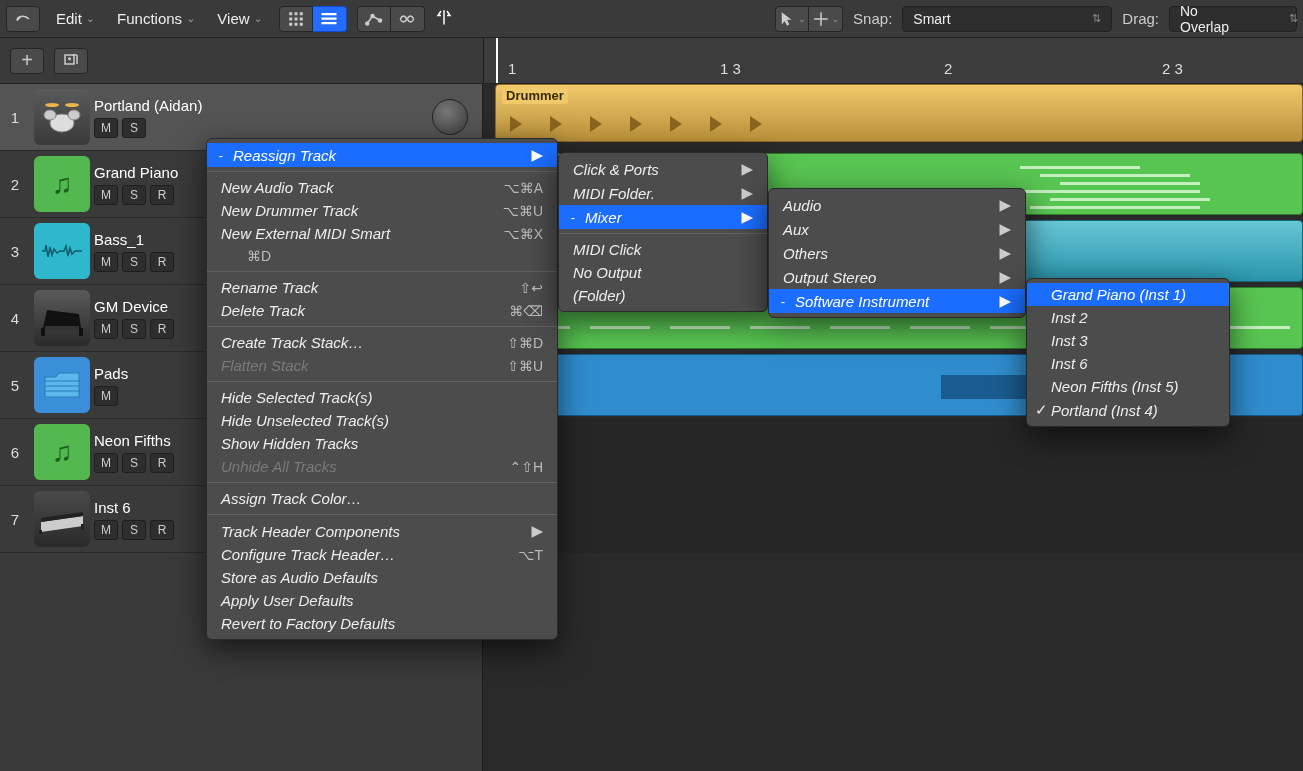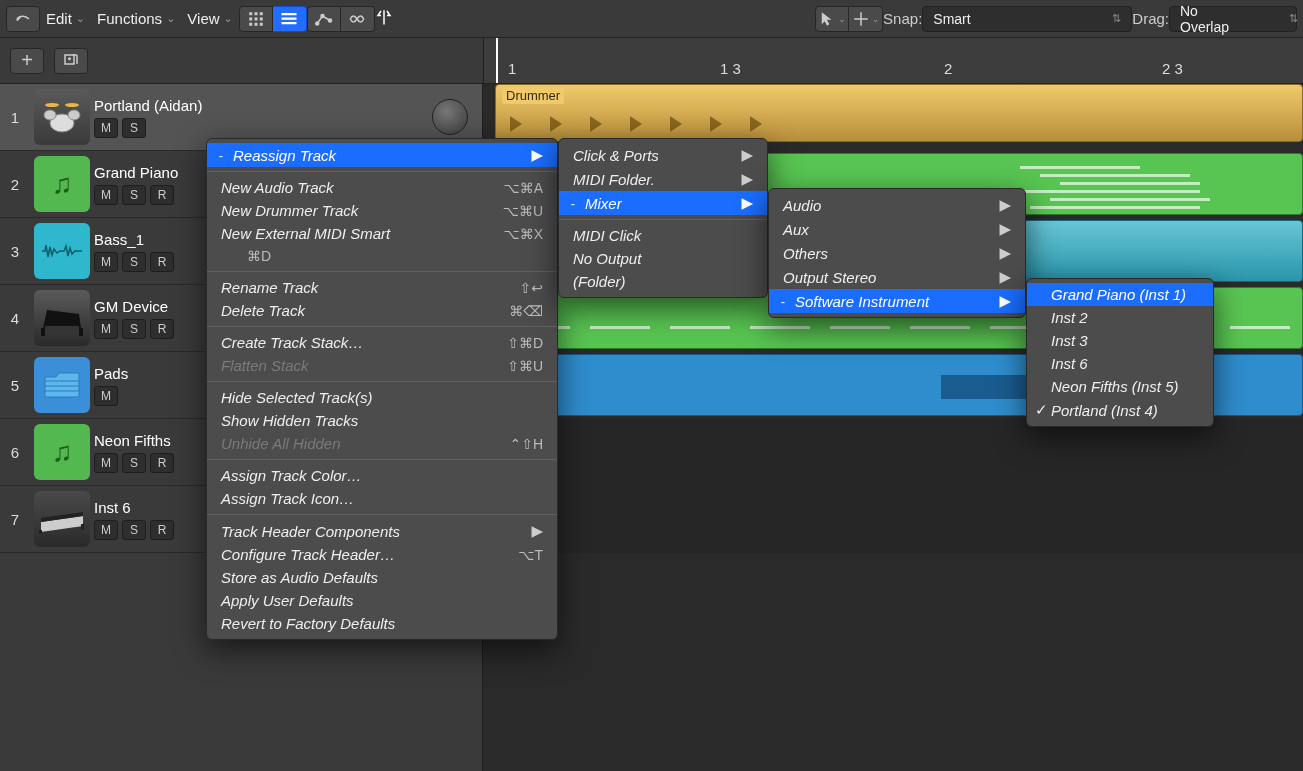--- a/index.html
+++ b/index.html
@@ -1,19 +1,19 @@
 <!DOCTYPE html>
 <html><head>
 <meta charset="utf-8">
 <style>
 * { margin: 0; padding: 0; box-sizing: border-box; font-family: -apple-system, "Helvetica Neue", Arial, sans-serif; }
 body { background: #1a1a1a; color: #ddd; width: 1303px; height: 771px; overflow: hidden; position: relative; font-size: 14px; user-select: none; }
 
 
-.toolbar { height: 38px; background: #3a3a3a; border-bottom: 1px solid #222; display: flex; align-items: center; padding: 0 6px; }
+.toolbar { height: 38px; background: #3a3a3a; border-bottom: 1px solid #222; display: flex; align-items: center; padding: 0 6px; gap: 10px; }
 .tb-btn-icon { width: 34px; height: 26px; background: #4a4a4a; border: 1px solid #262626; border-radius: 4px; display: flex; align-items: center; justify-content: center; color: #ccc; }
 .tb-menu { font-size: 15px; color: #eee; display: flex; align-items: center; gap: 4px; padding: 0 6px; height: 26px; }
 .tb-menu .chev { color: #999; font-size: 11px; }
 .segment { display: flex; }
 .segment .seg-btn { width: 34px; height: 26px; background: #4a4a4a; border: 1px solid #262626; display: flex; align-items: center; justify-content: center; color: #ccc; }
 .segment .seg-btn:first-child { border-radius: 4px 0 0 4px; }
 .segment .seg-btn:last-child { border-radius: 0 4px 4px 0; border-left: none; }
 .segment .seg-btn.on { background: #246cff; color: #fff; border-color: #104bcc; }
 .tb-spacer { flex: 1; }
 .snap-sel, .drag-sel { height: 26px; background: #2e2e2e; border: 1px solid #222; border-radius: 4px; display: flex; align-items: center; padding: 0 10px; color: #eee; gap: 30px; }
@@ -41,21 +41,21 @@
 .track-icon.keys { background: linear-gradient(#4a4a4a,#2a2a2a); color:#ddd; }
 .track-meta { flex:1; padding: 4px 0; }
 .track-name { color: #fff; font-size: 15px; margin-bottom: 4px; }
 .msr { display: flex; gap: 4px; }
 .msr .b { width: 24px; height: 20px; background: #2e2e2e; border: 1px solid #1e1e1e; border-radius: 3px; font-size: 12px; color: #ccc; display: flex; align-items: center; justify-content: center; }
 .knob { width: 36px; height: 36px; border-radius: 50%; background: radial-gradient(circle at 40% 35%, #777, #3a3a3a); margin-right: 14px; border: 1px solid #222; }
 
 
 .region { position: absolute; border-radius: 4px; font-size: 13px; color: #1a1a1a; padding: 2px 6px; overflow: hidden; }
 .region.drummer { background: linear-gradient(#f0c96b, #b88f3a); top: 0; height: 58px; border:1px solid #8a6a28;}
-.region.drummer .label { background: rgba(240,201,107,0.95); padding: 1px 4px; font-weight: 400; color:#3a2a0a; display:inline-block; border-radius:2px; }
+.region.drummer .label { background: rgba(240,201,107,0.95); padding: 1px 4px; font-weight: 700; color:#3a2a0a; display:inline-block; border-radius:2px; }
 .region.drummer .wave { position:absolute; bottom:6px; left:0; right:0; height:22px; display:flex; align-items:center; }
 .region.drummer .wave span { display:inline-block; width:0; height:0; border-left:12px solid #8a651d; border-top:8px solid transparent; border-bottom:8px solid transparent; margin:0 14px; }
 .region.green { background: #58c552; top: 0; border:1px solid #2e7d29; }
 .region.green .notes { position:absolute; inset:4px; }
 .region.green .notes i { position:absolute; height:3px; background:#c3efc0; }
 .region.blue { background: #2f8dcd; border:1px solid #155a8a; }
 .region.cyan { background: linear-gradient(#67c6d6, #2a95ab); border:1px solid #15677a; }
 
 
 .ctxmenu { position: absolute; background: #4c4c4c; border: 1px solid #2a2a2a; border-radius: 6px; box-shadow: 0 10px 30px rgba(0,0,0,0.6); padding: 4px 0; z-index: 100; font-size: 15px; }
@@ -427,32 +427,32 @@
     </div>
   <div class="mi dis">
       <span class="lab">Flatten Stack</span>
       <span class="sc">⇧⌘U</span>
     </div>
   <div class="sep"></div>
   <div class="mi">
       <span class="lab">Hide Selected Track(s)</span>
     </div>
   <div class="mi">
+      <span class="lab">Hide Unselected Track(s)</span>
+    </div>
+  <div class="mi">
       <span class="lab">Show Hidden Tracks</span>
     </div>
   <div class="mi dis">
-      <span class="lab">Unhide All Hidden</span>
+      <span class="lab">Unhide All Tracks</span>
       <span class="sc">⌃⇧H</span>
     </div>
   <div class="sep"></div>
   <div class="mi">
       <span class="lab">Assign Track Color…</span>
-    </div>
-  <div class="mi">
-      <span class="lab">Assign Track Icon…</span>
     </div>
   <div class="sep"></div>
   <div class="mi">
       <span class="lab">Track Header Components</span>
       <span class="arw">▶</span>
     </div>
   <div class="mi">
       <span class="lab">Configure Track Header…</span>
       <span class="sc">⌥T</span>
     </div>
@@ -460,21 +460,21 @@
       <span class="lab">Store as Audio Defaults</span>
     </div>
   <div class="mi">
       <span class="lab">Apply User Defaults</span>
     </div>
   <div class="mi">
       <span class="lab">Revert to Factory Defaults</span>
     </div>
 </div>
 
-<div class="ctxmenu" style="left:558px; top:138px; width:210px;">
+<div class="ctxmenu" style="left:558px; top:152px; width:210px;">
   <div class="mi">
       <span class="lab">Click &amp; Ports</span>
       <span class="arw">▶</span>
     </div>
   <div class="mi">
       <span class="lab">MIDI Folder.</span>
       <span class="arw">▶</span>
     </div>
   <div class="mi hi">
       <span class="pre">-</span>
@@ -510,21 +510,21 @@
       <span class="lab">Output Stereo</span>
       <span class="arw">▶</span>
     </div>
   <div class="mi hi">
       <span class="pre">-</span>
       <span class="lab">Software Instrument</span>
       <span class="arw">▶</span>
     </div>
 </div>
 
-<div class="ctxmenu" style="left:1026px; top:278px; width:188px;">
+<div class="ctxmenu" style="left:1026px; top:278px; width:204px;">
   <div class="mi hi">
       <span class="chk"></span>
       <span class="lab">Grand Piano (Inst 1)</span>
     </div>
   <div class="mi">
       <span class="chk"></span>
       <span class="lab">Inst 2</span>
     </div>
   <div class="mi">
       <span class="chk"></span>

